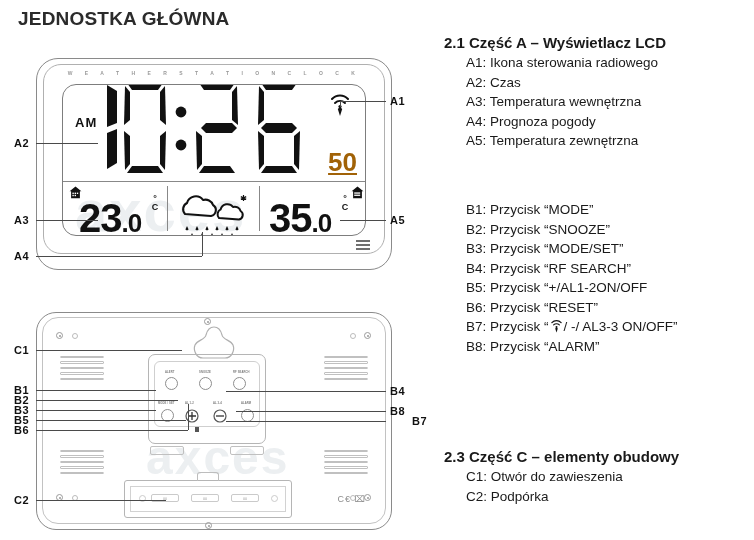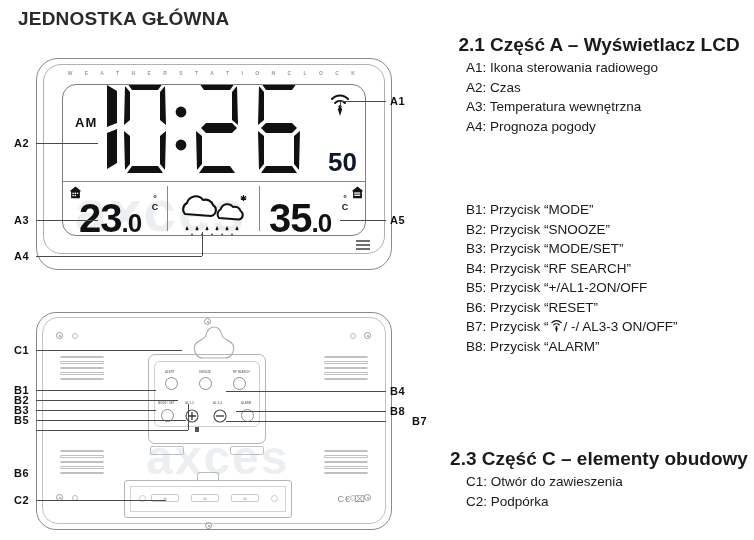--- a/index.html
+++ b/index.html
@@ -16,22 +16,22 @@
   
   .page-title {
     position: absolute; left: 18px; top: 8px;
     font-size: 19px; font-weight: bold; letter-spacing: .2px;
     color: #2b2b2b;
   }
 
   
   .legend { position: absolute; left: 444px; width: 310px; }
   .legend-head {
-    font-size: 19px; font-weight: bold; color: #1a1a1a;
-    margin-bottom: 2px; white-space: nowrap; text-align: center;
+    font-size: 15px; font-weight: bold; color: #1a1a1a;
+    margin-bottom: 2px; white-space: nowrap;
   }
   .legend-item {
     font-size: 13.5px; color: #1a1a1a; margin-left: 22px;
     line-height: 19.5px; white-space: nowrap;
   }
   #sec21 { top: 34px; }
   #sec22 { top: 200px; }
   #sec23 { top: 448px; }
   .inline-radio { display: inline-block; vertical-align: -2px; margin: 0 1px; }
 
@@ -67,21 +67,21 @@
   .ampm {
     position: absolute; left: 12px; top: 30px;
     font-size: 13px; font-weight: bold; letter-spacing: 1px; color: #111;
   }
   .bigtime {
     position: absolute; left: 38px; top: -6px;
     height: 104px; width: 230px;
   }
   .seconds {
     position: absolute; right: 8px; top: 62px;
-    font-size: 26px; font-weight: bold; color: #0f172a;
+    font-size: 26px; font-weight: bold; color: #a16207; text-decoration: underline;
   }
   .radio-icon { position: absolute; right: 14px; top: 6px; }
 
   .lcd-bottom {
     position: absolute; left: 0; right: 0; top: 96px; bottom: 0;
     border-top: 1.1px solid #888;
   }
   .vdiv { position: absolute; top: 4px; bottom: 4px; width: 1.1px; background: #888; }
   .temp-val {
     position: absolute; font-size: 40px; font-weight: bold; color: #111;
@@ -433,21 +433,21 @@
 
   <div class="callout" style="left:14px; top:394px;">B2</div>
   <div class="leader" style="left:36px; top:400px; width:142px;"></div>
 
   <div class="callout" style="left:14px; top:404px;">B3</div>
   <div class="leader" style="left:36px; top:410px; width:120px;"></div>
 
   <div class="callout" style="left:14px; top:414px;">B5</div>
   <div class="leader" style="left:36px; top:420px; width:150px;"></div>
 
-  <div class="callout" style="left:14px; top:424px;margin-top:43px;">B6</div>
+  <div class="callout" style="left:14px; top:424px;">B6</div>
   <div class="leader" style="left:36px; top:430px; width:152px;"></div>
   <div class="leader-v" style="left:188px; top:404px; height:26px;"></div>
 
   <div class="callout" style="left:390px; top:385px;">B4</div>
   <div class="leader" style="left:226px; top:391px; width:160px;"></div>
 
   <div class="callout" style="left:390px; top:405px;text-align:right;">B8</div>
   <div class="leader" style="left:236px; top:411px; width:150px;"></div>
 
   <div class="callout" style="left:390px; top:415px;margin-left:22px;">B7</div>
@@ -455,20 +455,21 @@
 
   <div class="callout" style="left:14px; top:494px;">C2</div>
   <div class="leader" style="left:36px; top:500px; width:130px;"></div>
 
   <div class="legend" id="sec21">
     <div class="legend-head">2.1 Część A – Wyświetlacz LCD</div>
     <div class="legend-item">A1: Ikona sterowania radiowego</div>
     <div class="legend-item">A2: Czas</div>
     <div class="legend-item">A3: Temperatura wewnętrzna</div>
     <div class="legend-item">A4: Prognoza pogody</div>
+    <div class="legend-item">A5: Temperatura zewnętrzna</div>
   </div>
 
   <div class="legend" id="sec22">
     <div class="legend-item">B1: Przycisk “MODE”</div>
     <div class="legend-item">B2: Przycisk “SNOOZE”</div>
     <div class="legend-item">B3: Przycisk “MODE/SET”</div>
     <div class="legend-item">B4: Przycisk “RF SEARCH”</div>
     <div class="legend-item">B5: Przycisk “+/AL1-2ON/OFF</div>
     <div class="legend-item">B6: Przycisk “RESET”</div>
     <div class="legend-item">

